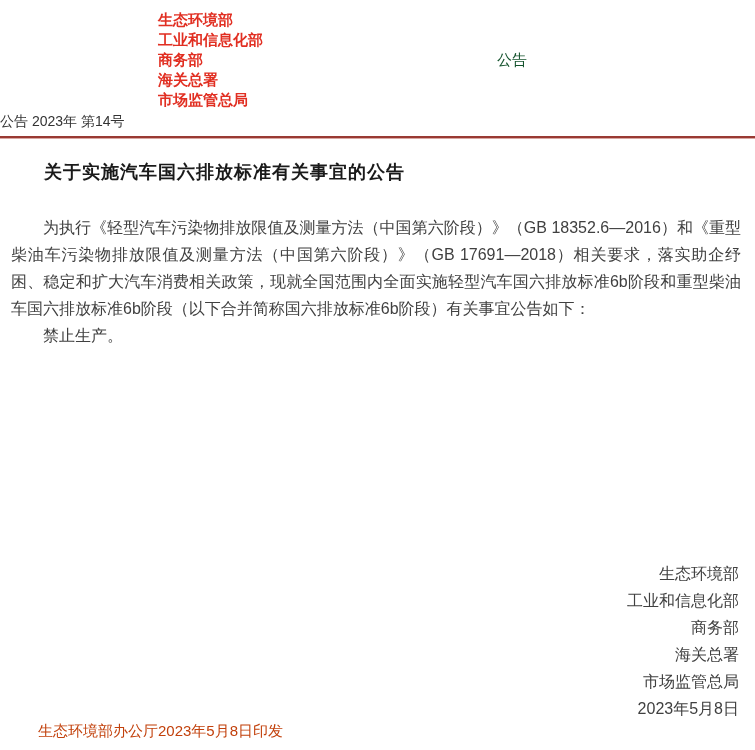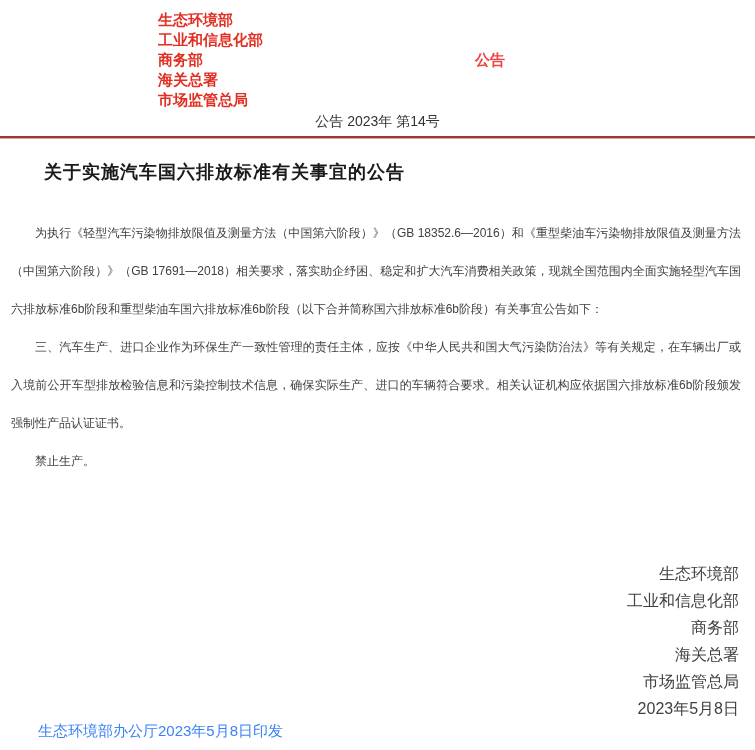--- a/index.html
+++ b/index.html
@@ -20,34 +20,34 @@
     left: 158px;
     top: 10px;
     color: #e12f22;
     font-weight: bold;
     font-size: 15px;
     line-height: 20px;
     white-space: nowrap;
   }
   .gonggao-label {
     position: absolute;
-    left: 475px;
+    left: 497px;
     top: 50px;
-    color: #ef4444;
-    font-weight: bold;
+    color: #14532d;
+    font-weight: normal;
     font-size: 15px;
     line-height: 20px;
   }
   
   .doc-number {
     position: absolute;
     top: 113px;
     left: 0;
     width: 755px;
-    text-align: center;
+    text-align: left;
     font-size: 14px;
     color: #333333;
   }
   
   .header-rule {
     position: absolute;
     top: 136px;
     left: 0;
     width: 755px;
     height: 2px;
@@ -66,22 +66,22 @@
     color: #1a1a1a;
     letter-spacing: 1px;
     padding-left: 44px;
   }
   
   .doc-body {
     position: absolute;
     top: 214px;
     left: 11px;
     right: 14px;
-    font-size: 12px;
-    line-height: 38px;
+    font-size: 16px;
+    line-height: 27px;
     color: #404040;
     text-align: justify;
   }
   .doc-body p {
     margin: 0;
     text-indent: 2em;
   }
   
   .signature-block {
     position: absolute;
@@ -92,21 +92,21 @@
     line-height: 27px;
     color: #404040;
     white-space: nowrap;
   }
   
   .print-footer {
     position: absolute;
     top: 722px;
     left: 38px;
     font-size: 15px;
-    color: #3b82f6;
+    color: #c2410c;
     white-space: nowrap;
   }
 </style>
 </head>
 <body>
 
 <div class="ministry-list">
   <div>生态环境部</div>
   <div>工业和信息化部</div>
   <div>商务部</div>
@@ -117,21 +117,20 @@
 <div class="gonggao-label">公告</div>
 
 <div class="doc-number">公告 2023年 第14号</div>
 
 <div class="header-rule"></div>
 
 <div class="doc-title">关于实施汽车国六排放标准有关事宜的公告</div>
 
 <div class="doc-body">
   <p>为执行《轻型汽车污染物排放限值及测量方法（中国第六阶段）》（GB 18352.6—2016）和《重型柴油车污染物排放限值及测量方法（中国第六阶段）》（GB 17691—2018）相关要求，落实助企纾困、稳定和扩大汽车消费相关政策，现就全国范围内全面实施轻型汽车国六排放标准6b阶段和重型柴油车国六排放标准6b阶段（以下合并简称国六排放标准6b阶段）有关事宜公告如下：</p>
-  <p>三、汽车生产、进口企业作为环保生产一致性管理的责任主体，应按《中华人民共和国大气污染防治法》等有关规定，在车辆出厂或入境前公开车型排放检验信息和污染控制技术信息，确保实际生产、进口的车辆符合要求。相关认证机构应依据国六排放标准6b阶段颁发强制性产品认证证书。</p>
   <p>禁止生产。</p>
 </div>
 
 <div class="signature-block">
   <div>生态环境部</div>
   <div>工业和信息化部</div>
   <div>商务部</div>
   <div>海关总署</div>
   <div>市场监管总局</div>
   <div>2023年5月8日</div>

